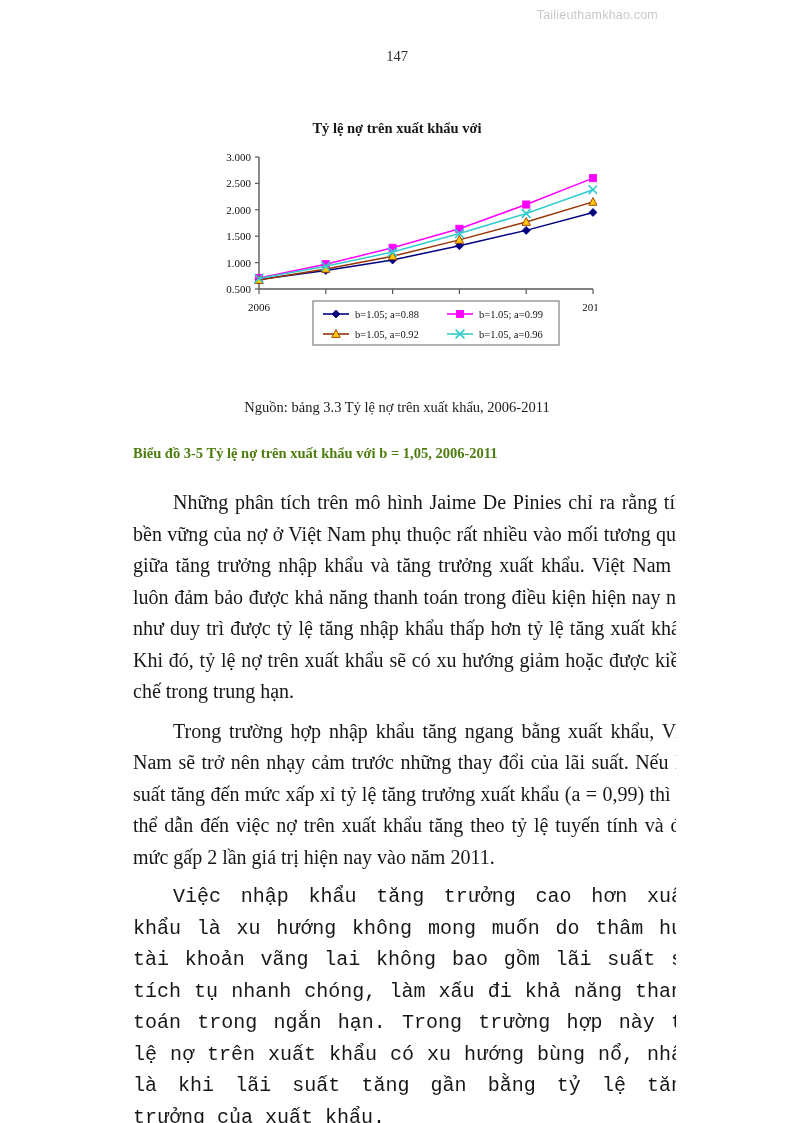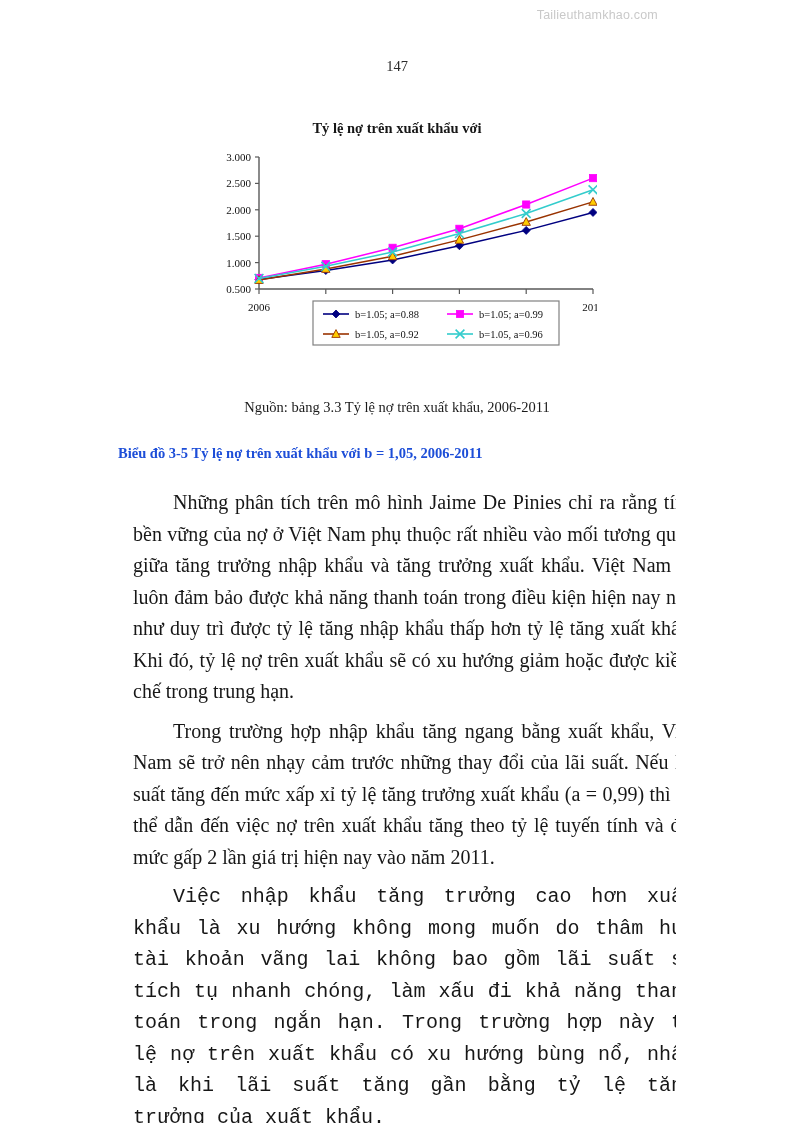--- a/index.html
+++ b/index.html
@@ -26,21 +26,21 @@
     right: 18px;
     font-family: "Liberation Sans", "DejaVu Sans", sans-serif;
     font-size: 12.5px;
     letter-spacing: 0.2px;
     color: #c9c9c9;
     user-select: none;
   }
   
   #page-number {
     position: absolute;
-    top: 58px;
+    top: 48px;
     left: 0;
     width: 794px;
     text-align: center;
     font-size: 14.5px;
     color: #2a2a2a;
   }
   
   #figure {
     position: absolute;
     top: 118px;
@@ -65,25 +65,25 @@
     top: 399px;
     left: 0;
     width: 794px;
     text-align: center;
     font-size: 14.5px;
     color: #1a1a1a;
   }
   #figure-heading {
     position: absolute;
     top: 445px;
-    left: 118px;
+    left: 133px;
     width: 570px;
     font-size: 14.5px;
     font-weight: bold;
-    color: #1d4ed8;
+    color: #4d7c0f;
   }
   
   #body-text {
     position: absolute;
     top: 487px;
     left: 133px;
     width: 562px;
   }
   #body-text p {
     margin: 0 0 8px 0;

